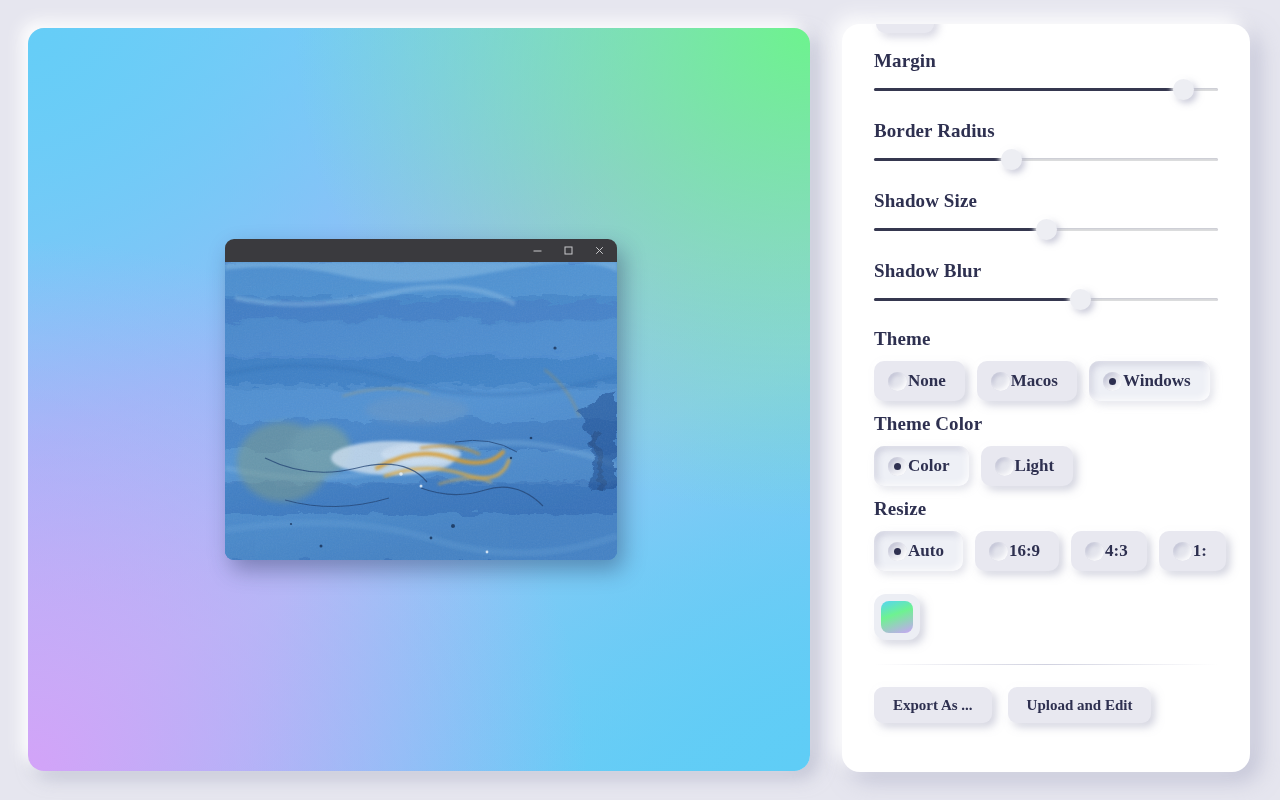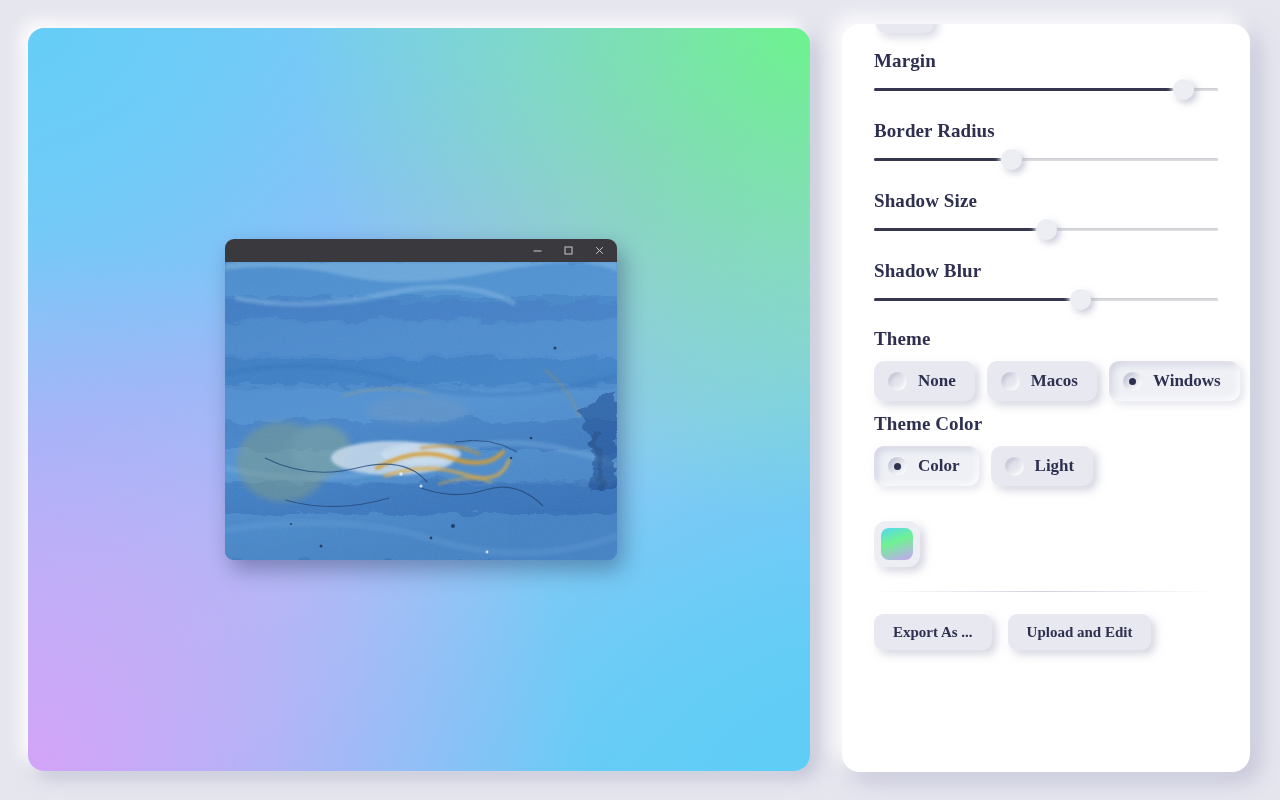--- a/index.html
+++ b/index.html
@@ -170,21 +170,21 @@
   
   .pill-row {
     display: flex;
     gap: 12px;
     padding-top: 11px;
     white-space: nowrap;
   }
   .pill {
     display: inline-flex;
     align-items: center;
-    gap: 11px;
+    gap: 1px;
     height: 40px;
     padding: 0 19px 0 14px;
     border-radius: 10px;
     background: #e8e8f0;
     box-shadow: -3px -3px 7px rgba(255,255,255,0.95),
                  4px  4px 9px rgba(163,165,190,0.50);
     flex: 0 0 auto;
   }
   .pill.selected {
     background: #eef0f6;
@@ -484,20 +484,41 @@
           </div>
           <div class="pill">
             <span class="radio"></span>
             <span class="pill-label">Light</span>
           </div>
         </div>
       </div>
 
       <div class="sp12"></div>
 
+      <div class="group">
+        <div class="label">Resize</div>
+        <div class="pill-row">
+          <div class="pill selected">
+            <span class="radio on"></span>
+            <span class="pill-label">Auto</span>
+          </div>
+          <div class="pill">
+            <span class="radio"></span>
+            <span class="pill-label">16:9</span>
+          </div>
+          <div class="pill">
+            <span class="radio"></span>
+            <span class="pill-label">4:3</span>
+          </div>
+          <div class="pill">
+            <span class="radio"></span>
+            <span class="pill-label">1:</span>
+          </div>
+        </div>
+      </div>
 
       <div class="sp12"></div>
 
       <div class="group">
         <div class="swatch-row">
           <div class="swatch">
             <div class="swatch-inner"></div>
           </div>
         </div>
       </div>

